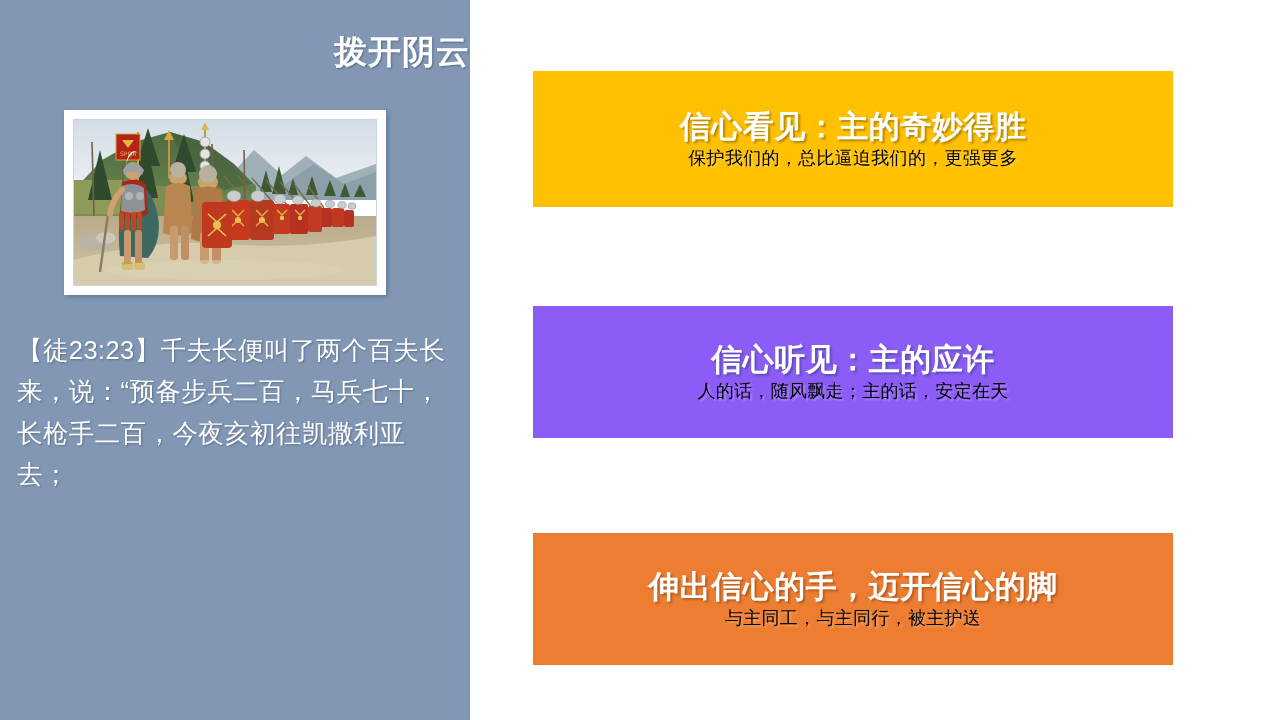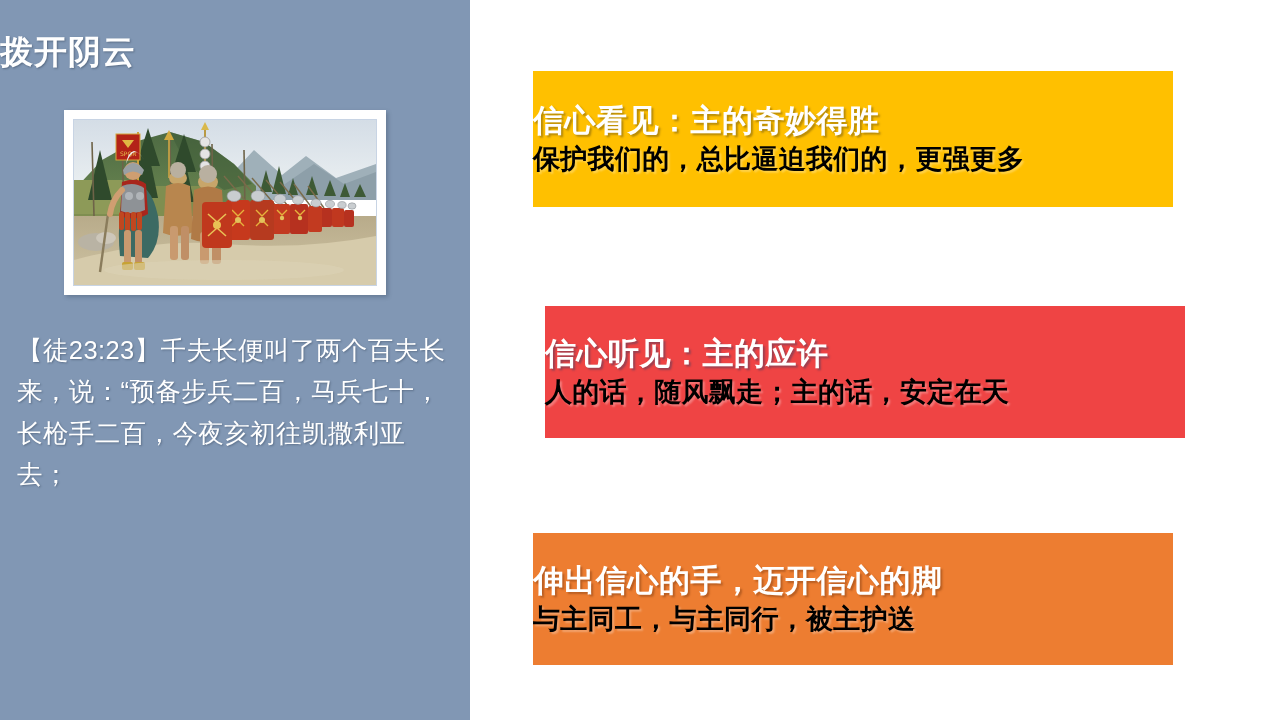--- a/index.html
+++ b/index.html
@@ -28,21 +28,21 @@
     width: 470px;
     height: 720px;
     background: #8197b4;
     box-sizing: border-box;
   }
   .deck-title {
     position: absolute;
     left: 0;
     top: 30px;
     width: 470px;
-    text-align: left;
+    text-align: right;
     color: #ffffff;
     font-size: 33px;
     font-weight: bold;
     letter-spacing: 1px;
     text-shadow: 1px 1px 2px rgba(40,55,75,0.45);
   }
   .photo-frame {
     position: absolute;
     left: 64px;
     top: 110px;
@@ -84,44 +84,44 @@
   .verse:last-child { margin-bottom: 0; }
 
   
   .point-box {
     position: absolute;
     left: 533px;
     width: 640px;
     box-sizing: border-box;
     display: flex;
     flex-direction: column;
-    align-items: flex-start;
+    align-items: center;
     justify-content: center;
   }
   .point-box.yellow { top: 71px;  height: 136px; background: #FFC000; }
-  .point-box.blue   { top: 306px; height: 132px; background: #ef4444; margin-left: 12px; }
+  .point-box.blue   { top: 306px; height: 132px; background: #8b5cf6; }
   .point-box.orange { top: 533px; height: 132px; background: #ED7D31; }
 
   .point-heading {
     color: #ffffff;
     font-size: 31px;
     font-weight: bold;
     letter-spacing: 0.5px;
     line-height: 1.22;
     text-align: center;
     text-shadow: 2px 2px 2px rgba(90,70,20,0.45);
     white-space: nowrap;
   }
   .point-box.blue .point-heading  { text-shadow: 2px 2px 2px rgba(25,60,100,0.40); }
   .point-box.orange .point-heading{ text-shadow: 2px 2px 2px rgba(120,55,15,0.45); }
 
   .point-sub {
     color: #000000;
-    font-size: 27px;
-    font-weight: bold;
+    font-size: 18px;
+    font-weight: normal;
     letter-spacing: 0.3px;
     line-height: 1.22;
     text-align: center;
     margin-top: 3px;
     white-space: nowrap;
     text-shadow: 2px 2px 2px rgba(255,255,255,0.30);
   }
 </style>
 </head>
 <body>

